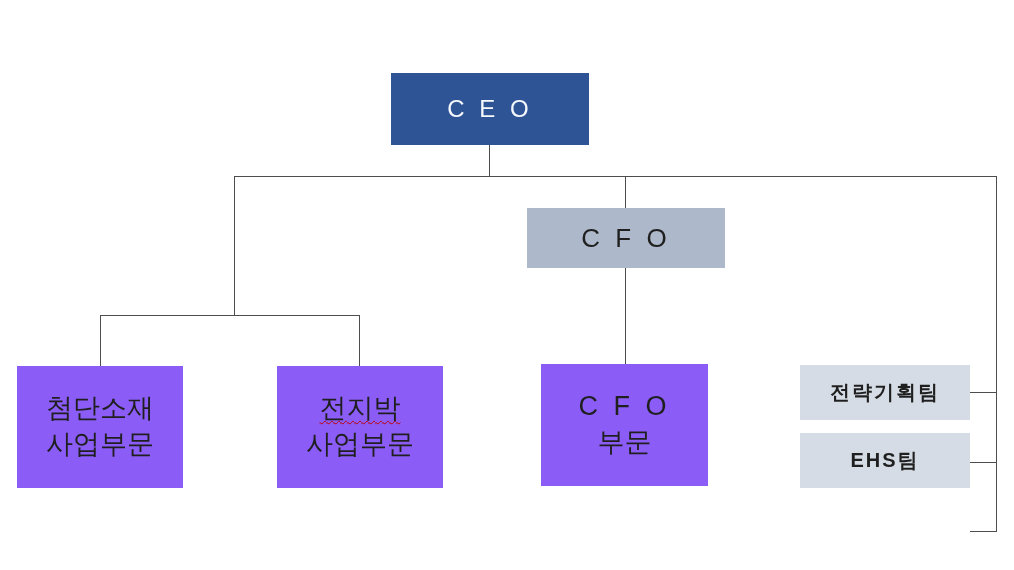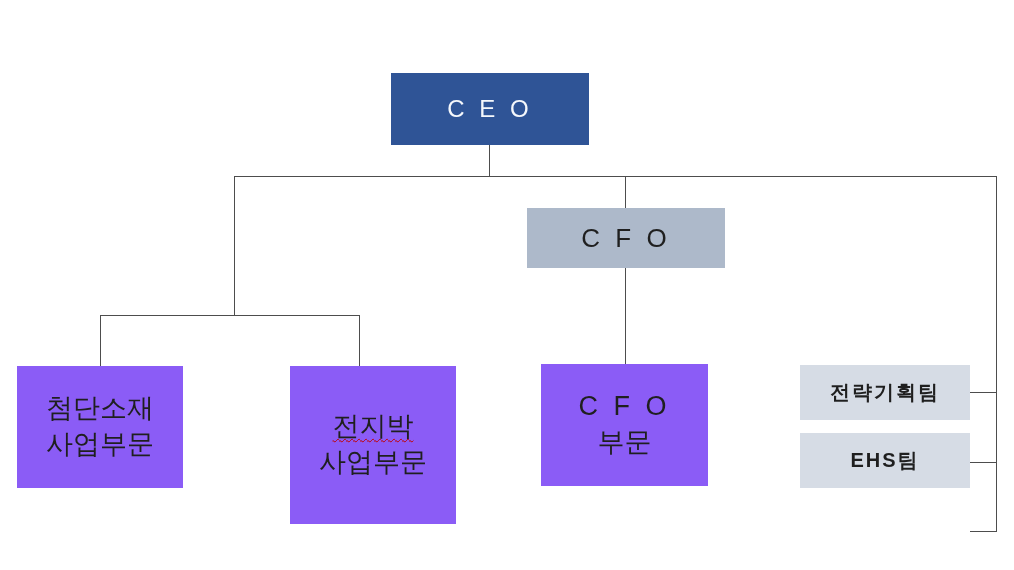--- a/index.html
+++ b/index.html
@@ -38,21 +38,21 @@
     font-size: 26px;
     letter-spacing: 4px;
   }
 
   .node-division {
     background: #8b5cf6;
     font-size: 27px;
     line-height: 1.32;
   }
   .node-div1 { left: 17px;  top: 366px; width: 166px; height: 122px; }
-  .node-div2 { left: 290px; top: 366px; width: 166px; height: 158px; }
+  .node-div2 { left: 277px; top: 366px; width: 166px; height: 122px; }
   .node-div3 { left: 541px; top: 364px; width: 167px; height: 122px; }
   .node-div3 .latin { letter-spacing: 4px; }
 
   .node-team {
     left: 800px; width: 170px;
     background: #D6DCE5;
     font-size: 20px;
     font-weight: bold;
     letter-spacing: 2px;
   }

